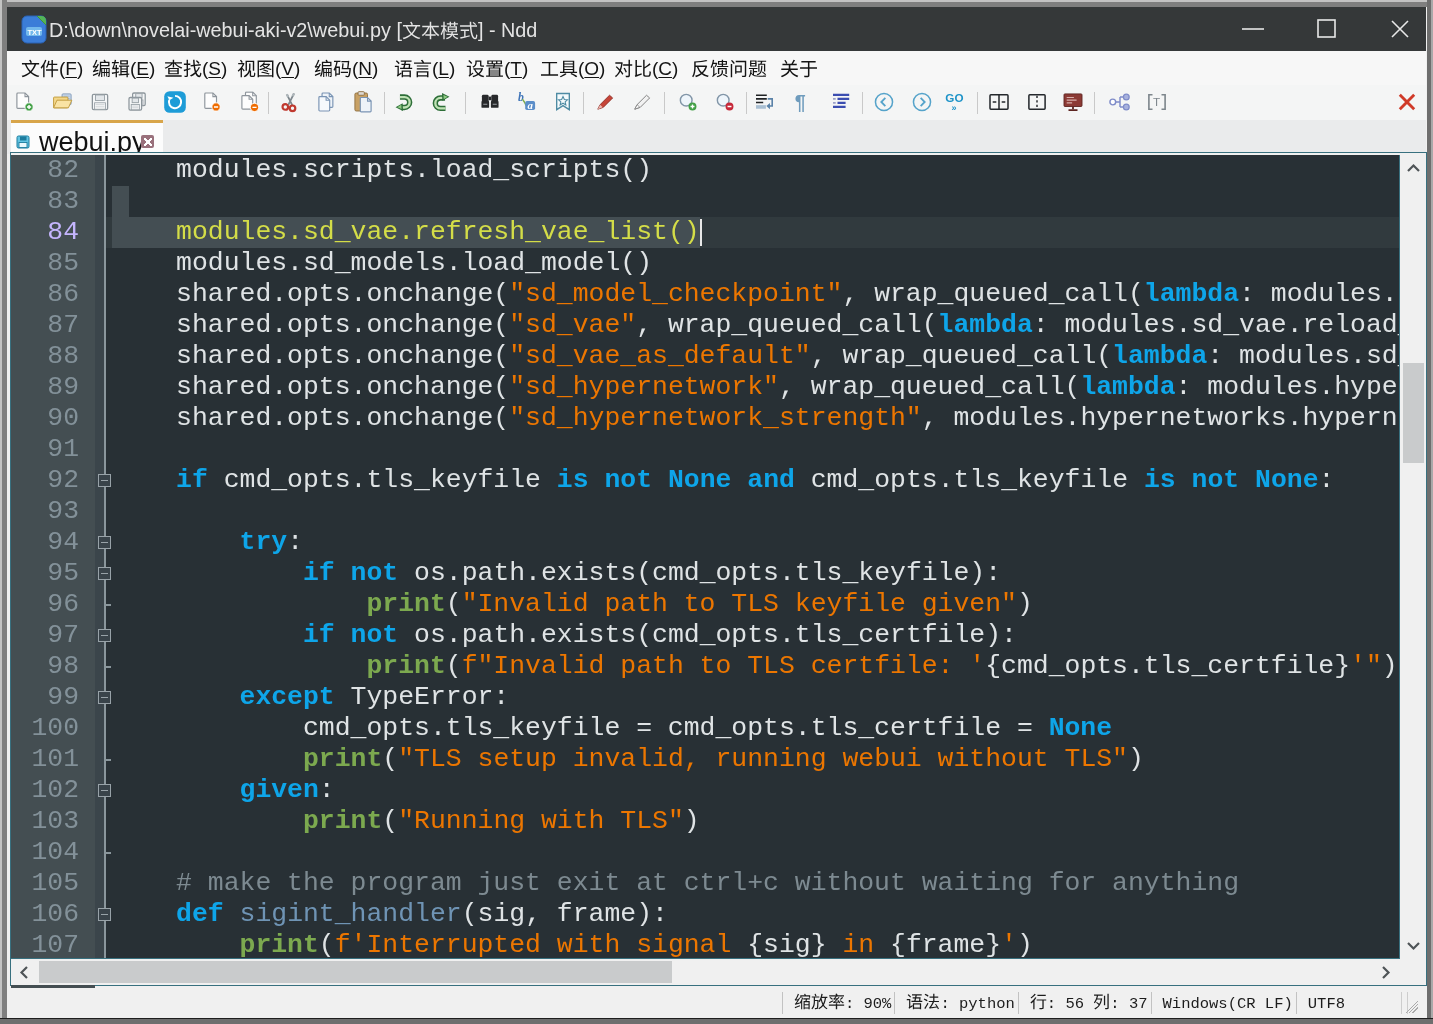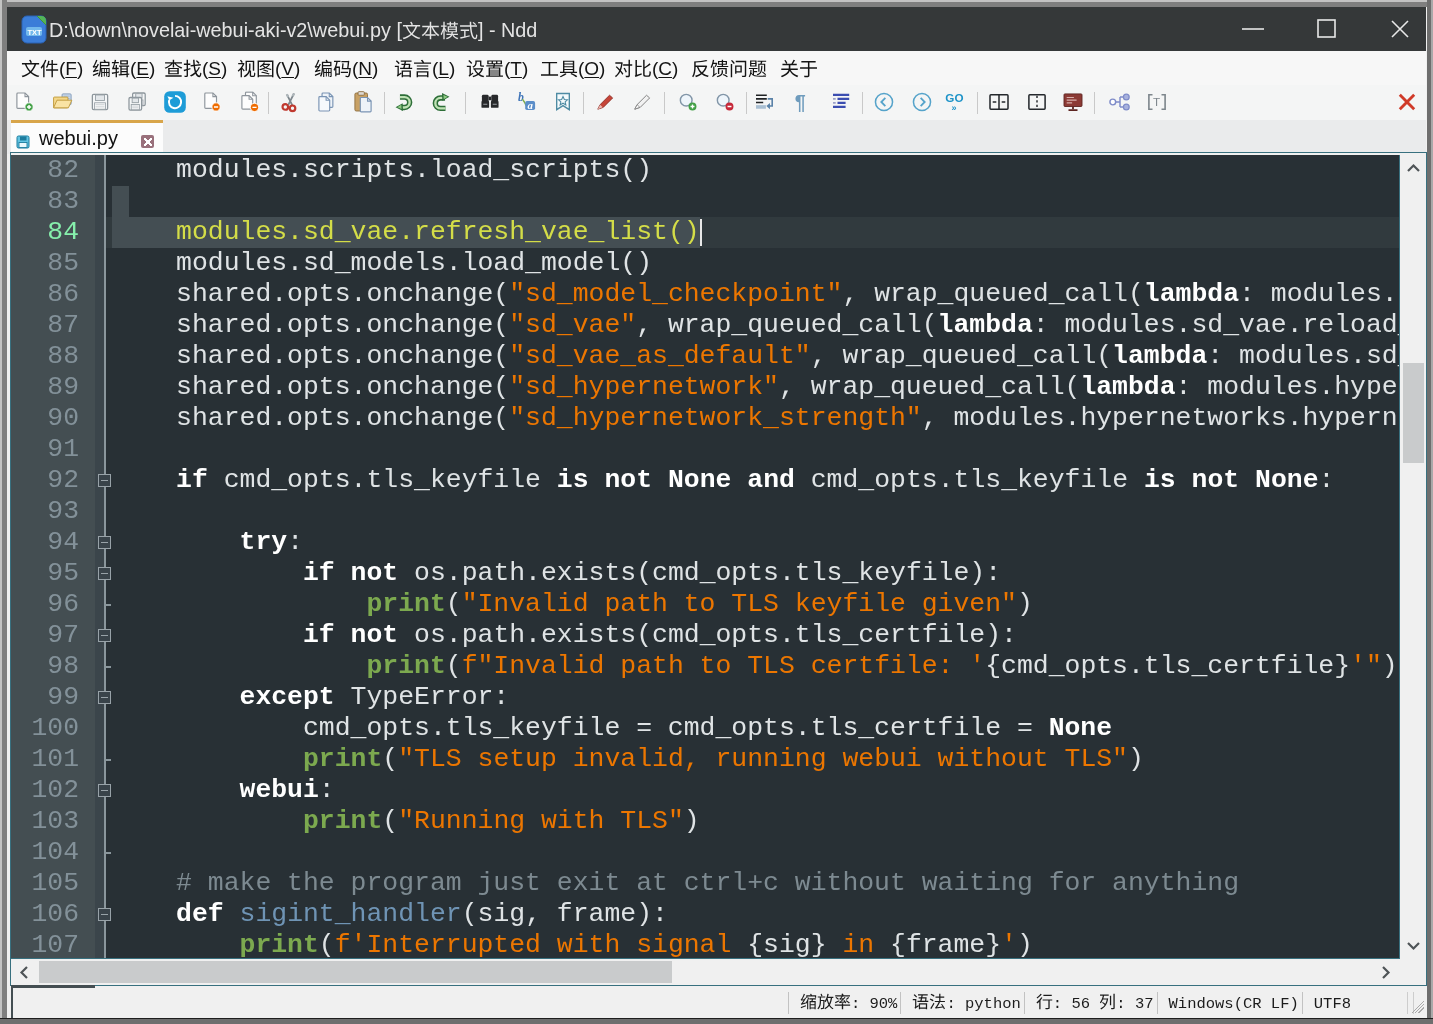--- a/index.html
+++ b/index.html
@@ -19,58 +19,58 @@
 .menubar { position:absolute; left:7px; top:51px; width:1419px; height:34px; background:#f7f7f7; }
 .mi { position:absolute; top:0; height:34px; line-height:35px; font-size:19px; color:#141414; }
 .mi u { text-decoration-thickness:1px; text-underline-offset:2px; }
 
 .toolbar { position:absolute; left:7px; top:85px; width:1419px; height:35px; background:#f4f5f5; }
 .tbi { position:absolute; transform:scale(0.9); }
 .tsep { position:absolute; top:7px; width:1px; height:22px; background:#c9c9c9; }
 
 .tabbar { position:absolute; left:7px; top:120px; width:1419px; height:34px; background:#eaebec; }
 .tab { position:absolute; left:4px; top:0; width:152px; height:34px; background:#fcfcfc; border-top:3px solid #d8a54a; }
-.tablabel { position:absolute; left:28px; top:4px; font-size:20px; color:#111; }
+.tablabel { position:absolute; left:28px; top:4px; font-size:27px; color:#111; }
 .tabclose { position:absolute; left:130px; top:12px; width:13px; height:13px; background:#99707b; border-radius:2px; }
 .tabclose:before { content:""; position:absolute; left:2.5px; top:2.5px; width:8px; height:8px;
   background:
    linear-gradient(45deg, transparent 42%, #fff 42%, #fff 58%, transparent 58%),
    linear-gradient(-45deg, transparent 42%, #fff 42%, #fff 58%, transparent 58%); }
 
 .editorbox { position:absolute; left:10px; top:152px; width:1417px; height:834px; border:1px solid #38707f; background:#f0f0f0; }
 .gutter { position:absolute; left:0px; top:2px; width:84px; height:936px; background:#444e52; overflow:hidden;
   font-family:"Liberation Mono",monospace; font-size:26.4px; color:#839199; }
 .gn { height:31px; line-height:31px; text-align:right; padding-right:16px; }
-.gn.cur { color:#86efac;margin-left:20px; }
+.gn.cur { color:#c4b5fd;margin-left:20px; }
 .fold { position:absolute; left:84px; top:2px; width:9px; height:803px; background:#3b454b; }
 .fvline { position:absolute; left:93px; top:2px; width:1.5px; height:803px; background:#8a969c; }
 .fbox { position:absolute; left:86.5px; width:13px; height:13px; border:1px solid #98a2a8; background:#39434a; z-index:6; }
 .fminus { position:absolute; left:2px; top:4.5px; width:7px; height:1.5px; background:#98a2a8; }
 .ftick { position:absolute; left:93px; width:6.5px; height:1.5px; background:#8a969c; z-index:6; }
 .fmarks { position:absolute; left:0; top:2px; width:120px; height:803px; z-index:5; }
 .codearea { position:absolute; left:94.5px; top:2px; width:1315px; height:803px; background:#283035; overflow:hidden; }
 .curline { position:absolute; left:0; top:62px; width:1294.5px; height:31px; background:#313a3e; }
 .selline { position:absolute; left:6.5px; top:62px; width:588px; height:31px; background:#444e53; }
 .selblock { position:absolute; left:6.5px; top:31px; width:17px; height:31px; background:#444e53; }
 .caret { position:absolute; left:594.3px; top:64px; width:2px; height:27px; background:#e8e8e8; }
 .code { position:absolute; left:7.1px; top:0; font-family:"Liberation Mono",monospace; font-size:26.44px; color:#dfe3e5; }
 .cl { height:31px; line-height:31px; white-space:pre; }
-.k { color:#ffffff; font-weight:bold; }
+.k { color:#0ea5e9; font-weight:bold; }
 .p { color:#7ca94f; font-weight:bold; }
 .s { color:#ec7600; }
 .c { color:#7d8a91; }
 .f { color:#6f94b5; }
 .y { color:#d4dd48; }
 
 .vscroll { position:absolute; right:0; top:2px; width:27px; height:804px; background:#f0f0f0; border-left:1px solid #38707f; }
 .vthumb { position:absolute; left:3px; top:208px; width:21px; height:100px; background:#c9cbcc; }
 .hscroll { position:absolute; left:0; bottom:0px; width:1388px; height:27px; background:#f0f0f0; border-top:1px solid #38707f; }
 .hthumb { position:absolute; left:28px; top:2px; width:633px; height:22px; background:#c9cbcc; }
 
-.statusbar { position:absolute; left:13px; top:988px; width:1419px; height:30px; background:#f0f0f0;text-decoration:underline; }
+.statusbar { position:absolute; left:7px; top:988px; width:1419px; height:30px; background:#f0f0f0;text-decoration:underline; }
 .segs { position:absolute; right:78px; top:0; height:30px; display:flex; align-items:center; font-size:16px; color:#1c1c1c; }
 .seg { padding:0 3px 0 11px; border-left:1px solid #c2c2c2; height:22px; line-height:22px; white-space:pre; }
 .seg .m { font-family:"Liberation Mono",monospace; font-size:15.5px; }
 .grip { position:absolute; right:8px; bottom:5px; width:16px; height:16px;
   background: linear-gradient(135deg, transparent 0 60%, #aaa 60% 65%, transparent 65% 70%, #aaa 70% 75%, transparent 75% 80%, #aaa 80% 85%, transparent 85%); }
 </style></head>
 <body>
 <svg width="0" height="0" style="position:absolute">
     <defs>
 <path id="u6587" d="M0.423 0.057C0.453 0.106 0.485 0.173 0.497 0.214L0.58 0.187C0.566 0.146 0.531 0.081 0.501 0.033ZM0.05 0.216V0.29H0.206C0.265 0.442 0.344 0.573 0.447 0.68C0.337 0.772 0.202 0.84 0.036 0.887C0.051 0.905 0.075 0.94 0.083 0.958C0.25 0.904 0.389 0.832 0.502 0.734C0.615 0.834 0.751 0.908 0.915 0.953C0.928 0.932 0.95 0.9 0.967 0.884C0.807 0.844 0.671 0.773 0.56 0.679C0.661 0.576 0.738 0.448 0.796 0.29H0.954V0.216ZM0.504 0.627C0.41 0.532 0.336 0.418 0.284 0.29H0.711C0.661 0.425 0.592 0.536 0.504 0.627Z"></path>
@@ -457,21 +457,21 @@
 <div class="cl">    <span class="k">if</span> cmd_opts.tls_keyfile <span class="k">is</span> <span class="k">not</span> <span class="k">None</span> <span class="k">and</span> cmd_opts.tls_keyfile <span class="k">is</span> <span class="k">not</span> <span class="k">None</span>:</div>
 <div class="cl"></div>
 <div class="cl">        <span class="k">try</span>:</div>
 <div class="cl">            <span class="k">if</span> <span class="k">not</span> os.path.exists(cmd_opts.tls_keyfile):</div>
 <div class="cl">                <span class="p">print</span>(<span class="s">"Invalid path to TLS keyfile given"</span>)</div>
 <div class="cl">            <span class="k">if</span> <span class="k">not</span> os.path.exists(cmd_opts.tls_certfile):</div>
 <div class="cl">                <span class="p">print</span>(<span class="s">f"Invalid path to TLS certfile: '</span>{cmd_opts.tls_certfile}<span class="s">'"</span>)</div>
 <div class="cl">        <span class="k">except</span> TypeError:</div>
 <div class="cl">            cmd_opts.tls_keyfile = cmd_opts.tls_certfile = <span class="k">None</span></div>
 <div class="cl">            <span class="p">print</span>(<span class="s">"TLS setup invalid, running webui without TLS"</span>)</div>
-<div class="cl">        <span class="k">webui</span>:</div>
+<div class="cl">        <span class="k">given</span>:</div>
 <div class="cl">            <span class="p">print</span>(<span class="s">"Running with TLS"</span>)</div>
 <div class="cl"></div>
 <div class="cl"><span class="c">    # make the program just exit at ctrl+c without waiting for anything</span></div>
 <div class="cl">    <span class="k">def</span> <span class="f">sigint_handler</span>(sig, frame):</div>
 <div class="cl">        <span class="p">print</span>(<span class="s">f'Interrupted with signal </span>{sig}<span class="s"> in </span>{frame}<span class="s">'</span>)</div>
     </div>
     <div class="caret"></div>
   </div>
   <div class="vscroll">
     <svg style="position:absolute;left:6px;top:8px" width="15" height="10">

